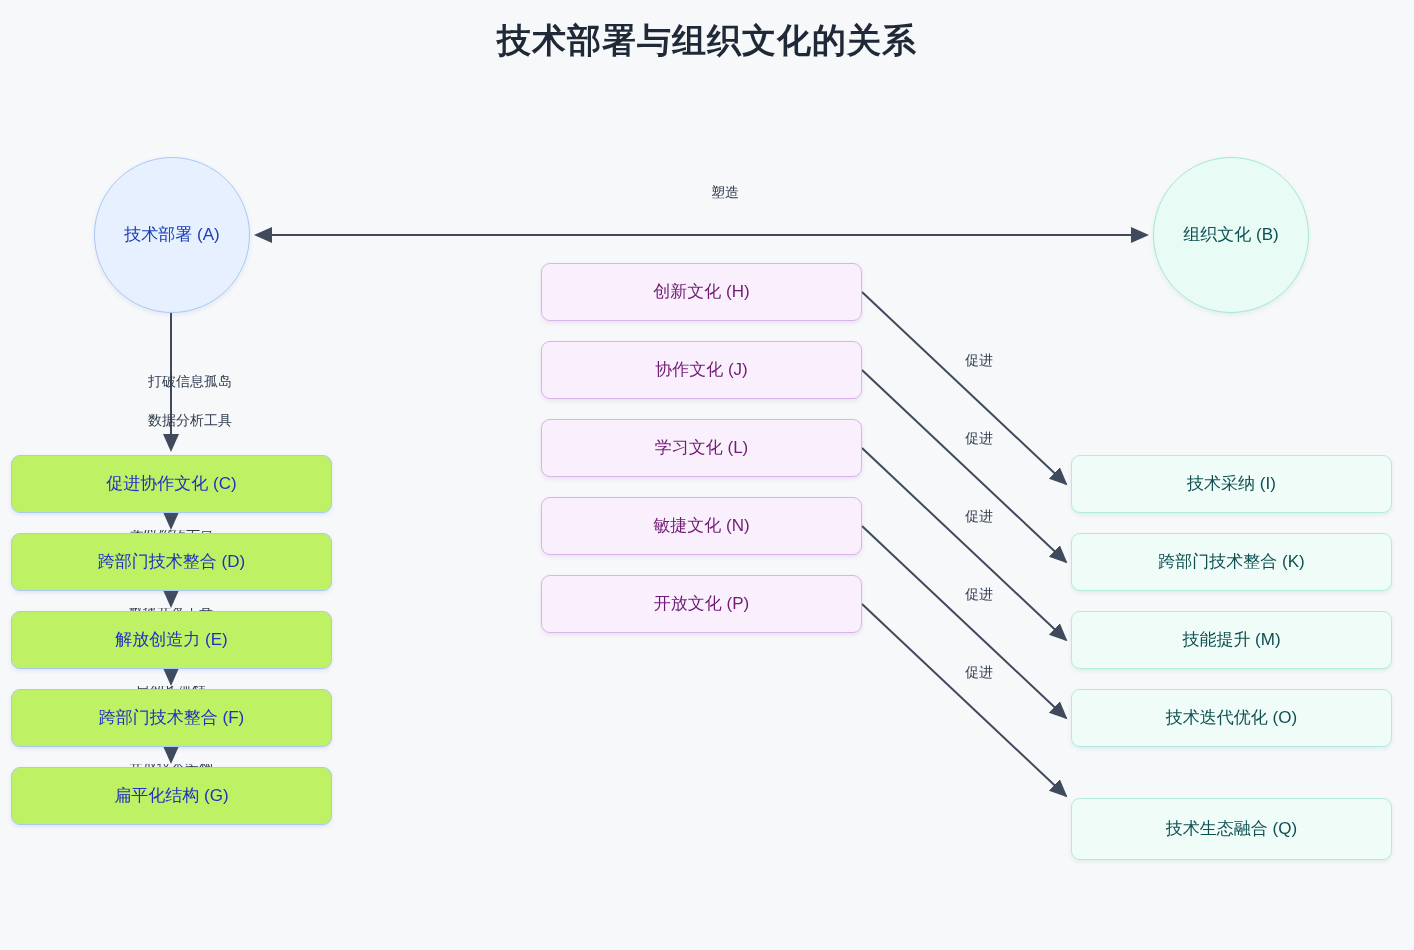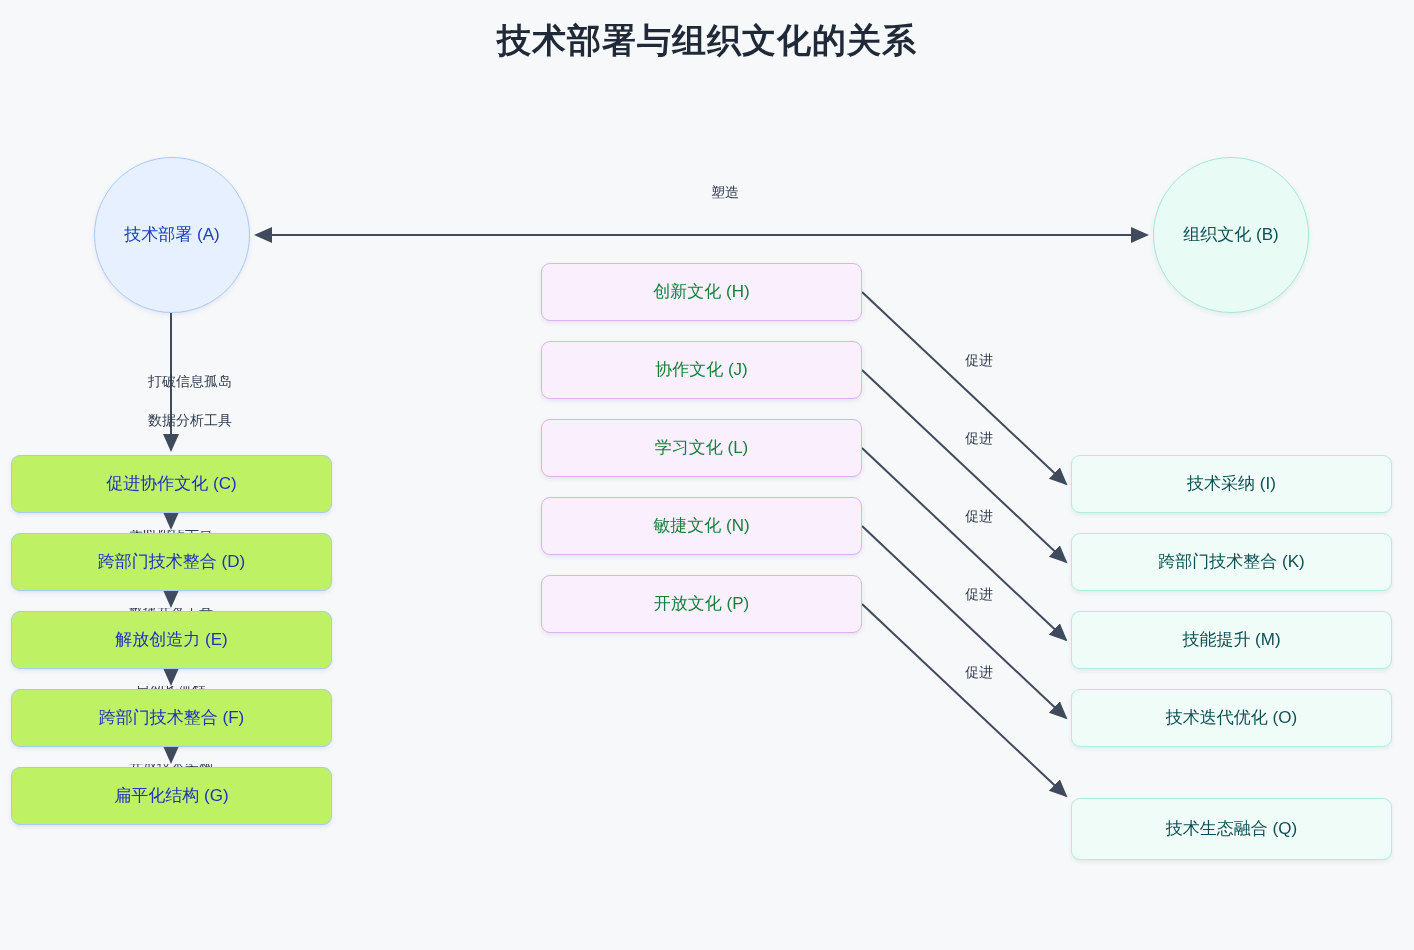--- a/index.html
+++ b/index.html
@@ -64,21 +64,21 @@
   }
   .box-blue {
     background: #bef264;
     border: 1.4px solid #a9c9f5;
     color: #2030c0;
     box-shadow: 0 2px 4px rgba(90,120,180,0.14);
   }
   .box-purple {
     background: #faf0fd;
     border: 1.4px solid #d9b4ea;
-    color: #15803d;
+    color: #701a75;
     box-shadow: 0 2px 4px rgba(140,100,170,0.14);
   }
   .box-green {
     background: #f0fcf8;
     border: 1.4px solid #b2ecdc;
     color: #0d4f52;
     box-shadow: 0 2px 4px rgba(90,160,150,0.14);
     text-align: right;
   }
   .edge-label {
@@ -125,21 +125,21 @@
     <line x1="862" y1="370" x2="1066" y2="562" stroke="#3f4a5c" stroke-width="2" marker-end="url(#arrow)"></line>
     <line x1="862" y1="448" x2="1066" y2="640" stroke="#3f4a5c" stroke-width="2" marker-end="url(#arrow)"></line>
     <line x1="862" y1="526" x2="1066" y2="718" stroke="#3f4a5c" stroke-width="2" marker-end="url(#arrow)"></line>
     <line x1="862" y1="604" x2="1066" y2="796" stroke="#3f4a5c" stroke-width="2" marker-end="url(#arrow)"></line>
   </svg>
 
   <div class="edge-label" style="left:701px; top:193px;margin-left:24px;">塑造</div>
   <div class="edge-label" style="left:190px; top:382px;">打破信息孤岛</div>
   <div class="edge-label" style="left:190px; top:421px;">数据分析工具</div>
   <div class="edge-label clipped" style="left:190px; top:457px;">创新工具平台</div>
-  <div class="edge-label clipped" style="left:171px; top:532px;">实时协作平台</div>
+  <div class="edge-label clipped" style="left:171px; top:532px;font-style:italic;">实时协作平台</div>
   <div class="edge-label clipped" style="left:171px; top:610px;">敏捷开发工具</div>
   <div class="edge-label clipped" style="left:171px; top:688px;">自动化流程</div>
   <div class="edge-label clipped" style="left:171px; top:766px;">开放技术架构</div>
 
   <div class="edge-label" style="left:979px; top:361px;">促进</div>
   <div class="edge-label" style="left:979px; top:439px;">促进</div>
   <div class="edge-label" style="left:979px; top:517px;">促进</div>
   <div class="edge-label" style="left:979px; top:595px;">促进</div>
   <div class="edge-label" style="left:979px; top:673px;">促进</div>
 

